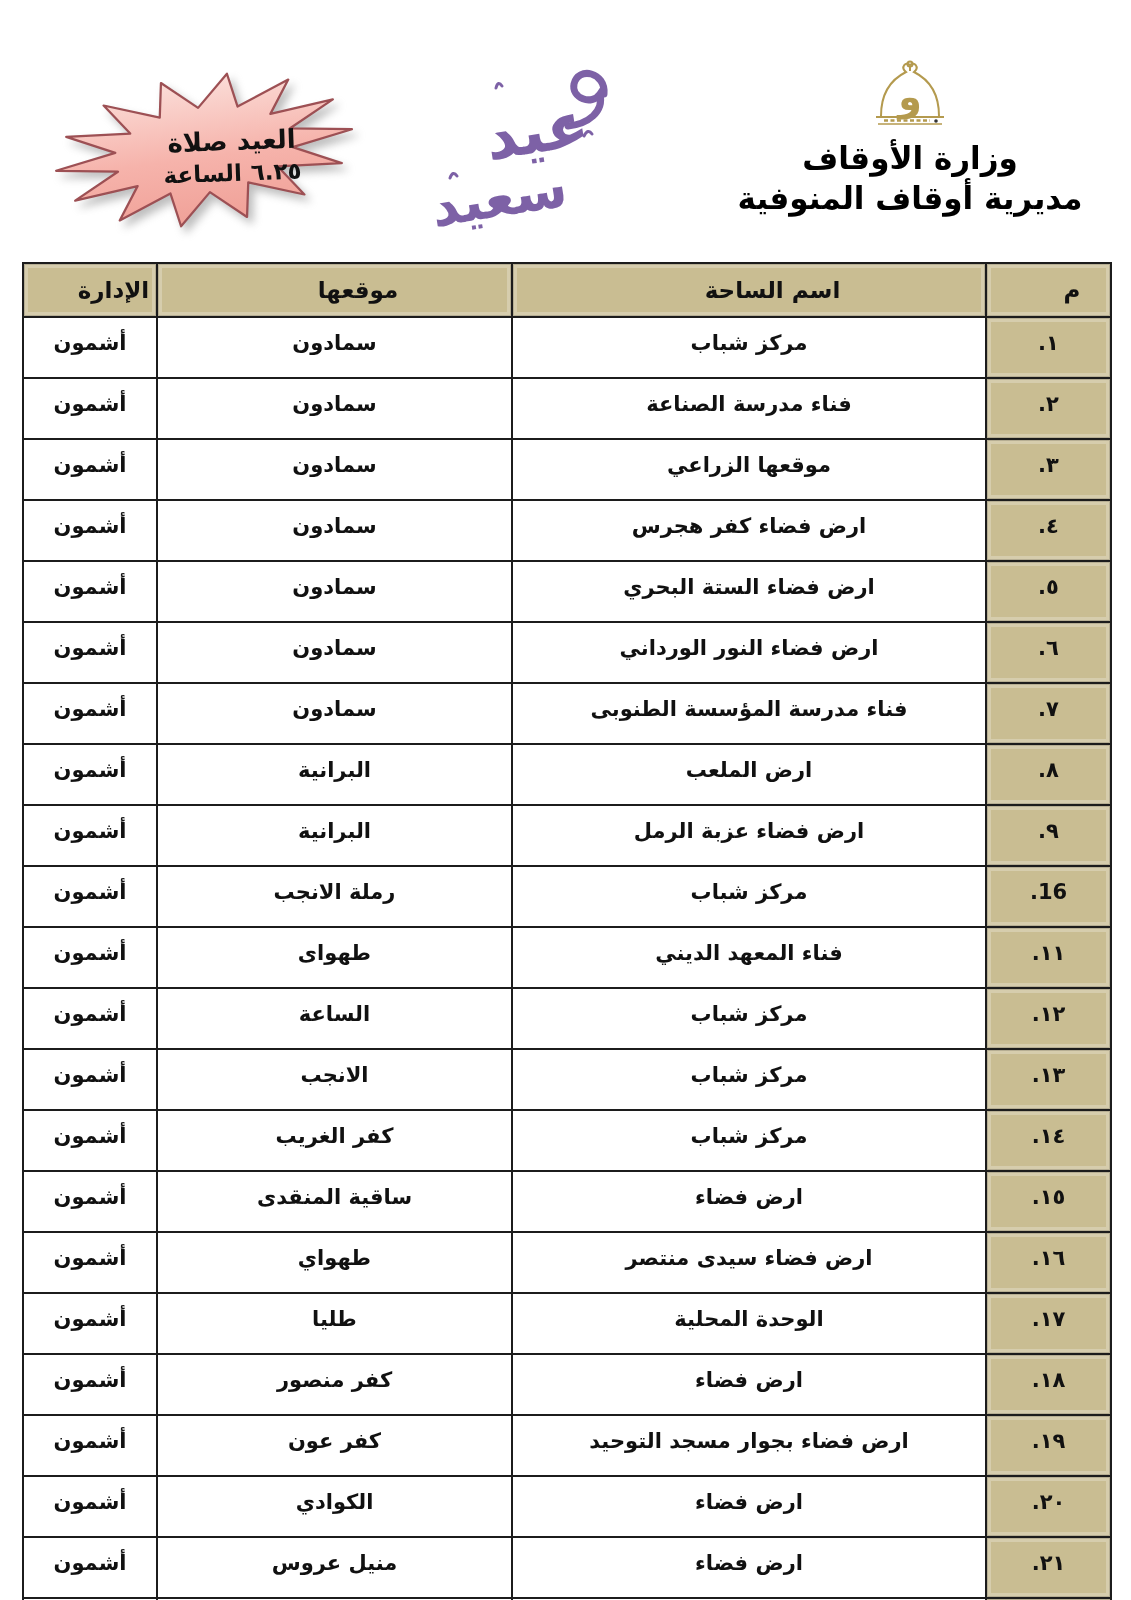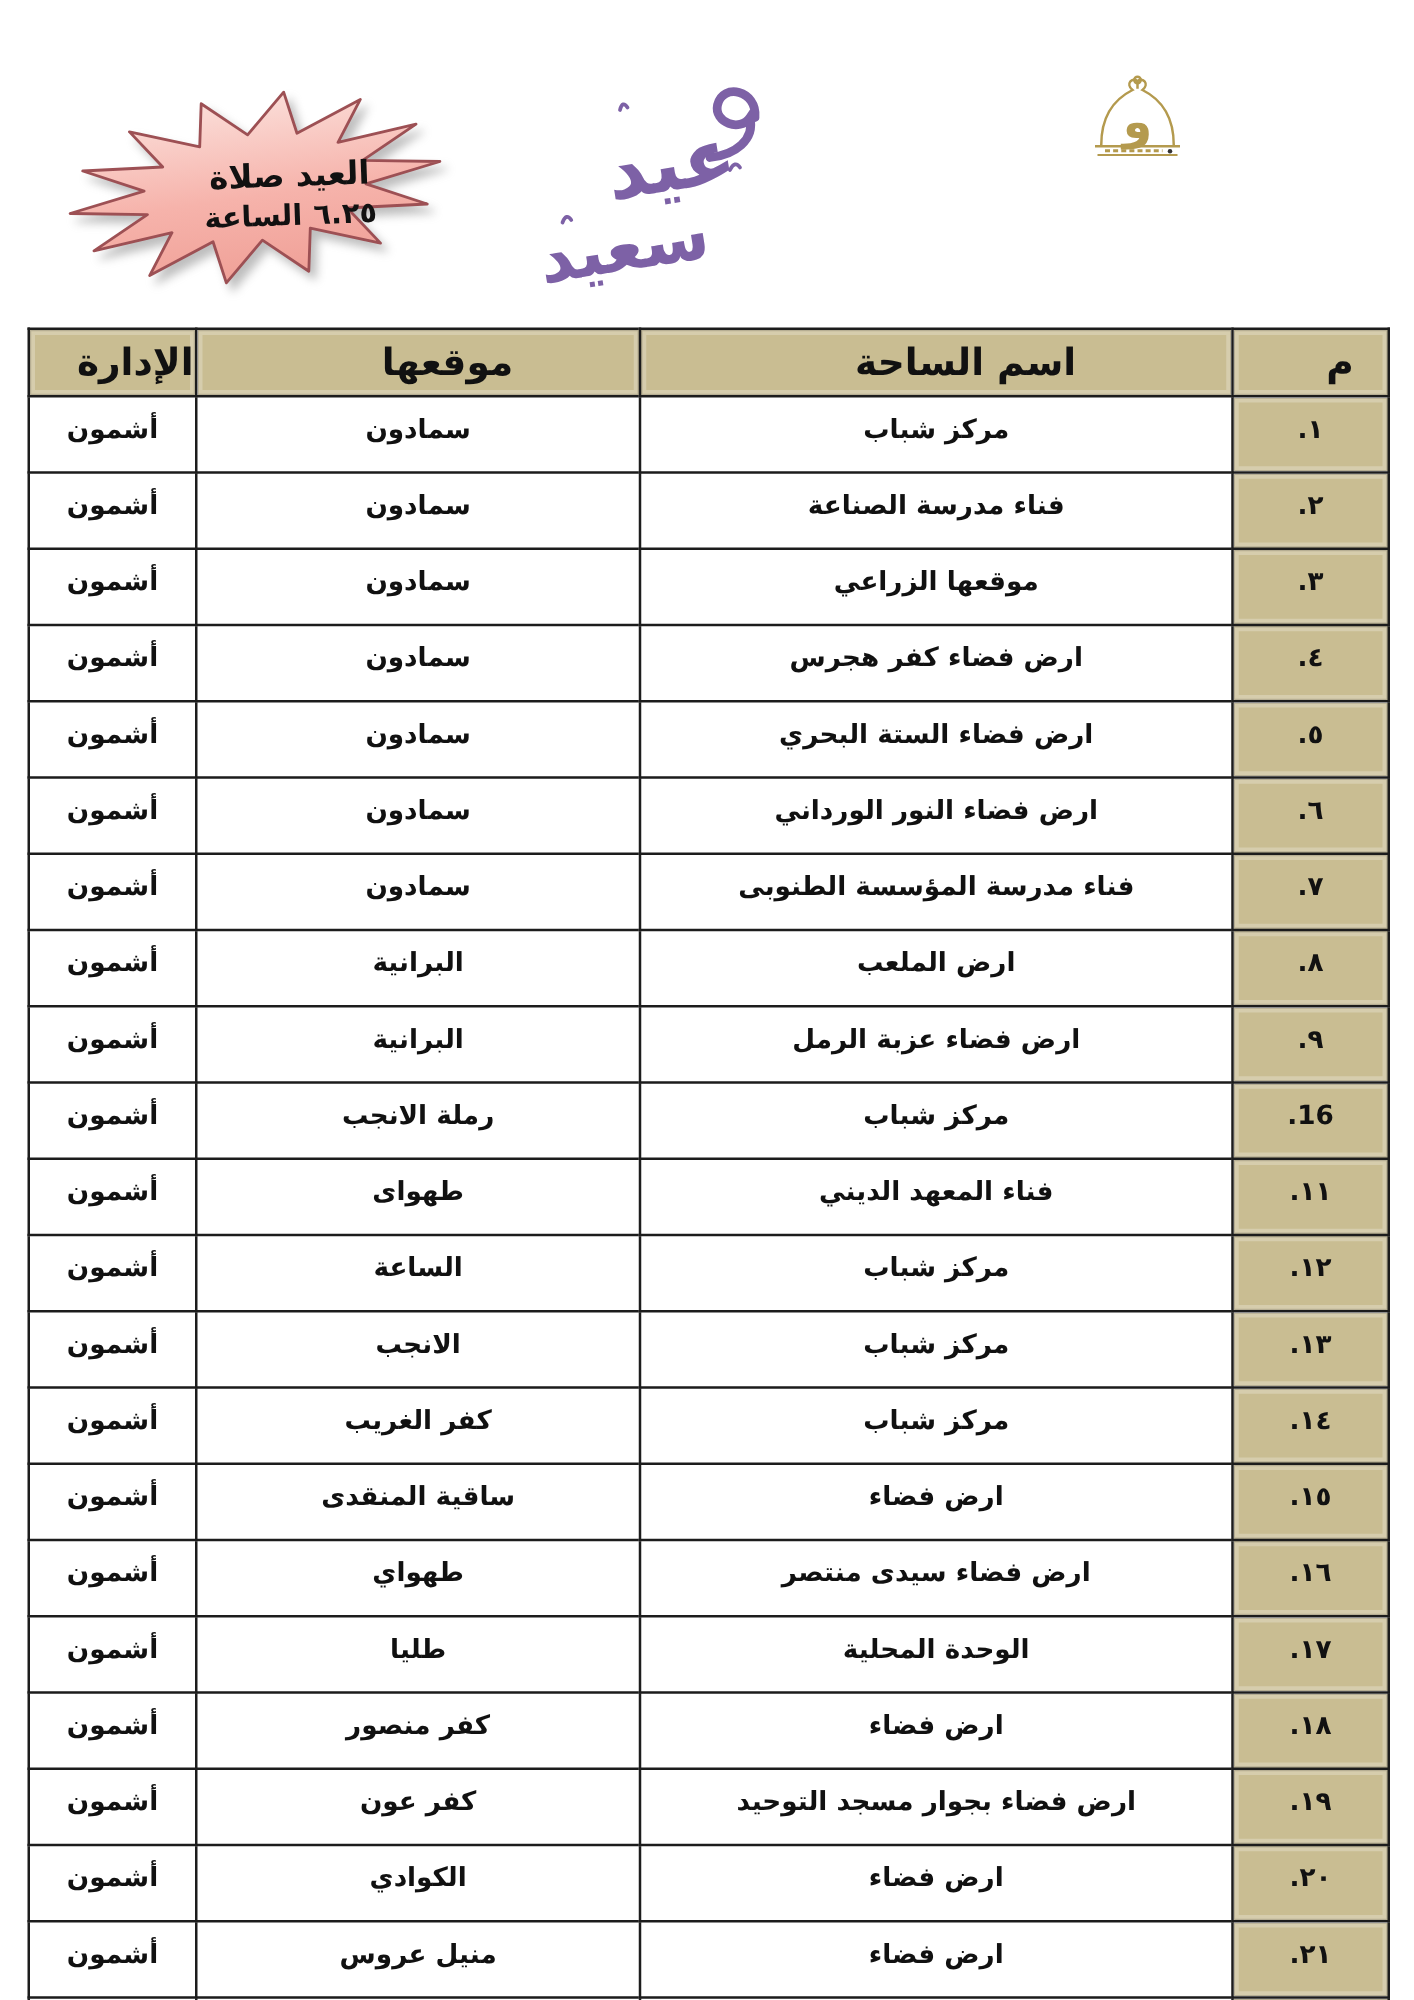--- a/index.html
+++ b/index.html
@@ -21,21 +21,21 @@
   
   .org{position:absolute;right:16px;top:58px;width:410px;text-align:center;color:#000;}
   .org .logo{display:block;margin:0 auto;}
   .org-line{font-size:31px;font-weight:bold;line-height:40px;direction:rtl;white-space:nowrap;}
 
   
   table.sheet{position:absolute;left:22px;top:262px;width:1088px;border-collapse:collapse;table-layout:fixed;
               direction:rtl;font-family:"DejaVu Sans",sans-serif;}
   table.sheet th,table.sheet td{border:2px solid #1c1c1c;text-align:center;vertical-align:middle;
               font-weight:bold;color:#111;overflow:hidden;}
-  table.sheet th{height:50px;font-size:30px;padding-left:48px;}
+  table.sheet th{height:50px;font-size:23px;padding-left:48px;}
   table.sheet td{height:49px;font-size:21px;padding:0 6px 10px 6px;}
   .shade{background:#c9bd92;box-shadow:inset 0 0 0 1px rgba(0,0,0,.15), inset 0 0 0 4px rgba(255,255,255,.25);}
   td.c-num{font-size:19px;}
 </style>
 </head>
 <body>
 
 <div class="page">
 
   <div class="badge">
@@ -78,20 +78,22 @@
         <circle cx="42" cy="6" r="2.6"></circle>
         <path d="M42 9 L42 13"></path>
         <path d="M13 58 C13 34 24 21 38 14 C32 9 38 3 42 7 C46 3 52 9 46 14 C60 21 71 34 71 58"></path>
         <path d="M8 59 L76 59"></path>
         <path d="M10 66 L74 66" stroke-width="1.6"></path>
         <path d="M16 62.5 L62 62.5" stroke-width="2.4" stroke-dasharray="4 2.5"></path>
       </g>
       <text x="42" y="52" text-anchor="middle" font-size="38" font-weight="bold" fill="#b49a4e" font-family="DejaVu Sans, sans-serif">و</text>
       <circle cx="68" cy="63" r="1.8" fill="#333"></circle>
     </svg>
+    <div class="org-line">وزارة الأوقاف</div>
+    <div class="org-line">مديرية أوقاف المنوفية</div>
   </div>
 
   <table class="sheet" dir="rtl">
     <colgroup>
       <col style="width:125px">
         <col style="width:474px">
         <col style="width:355px">
         <col style="width:134px">
     </colgroup>
     <thead>

